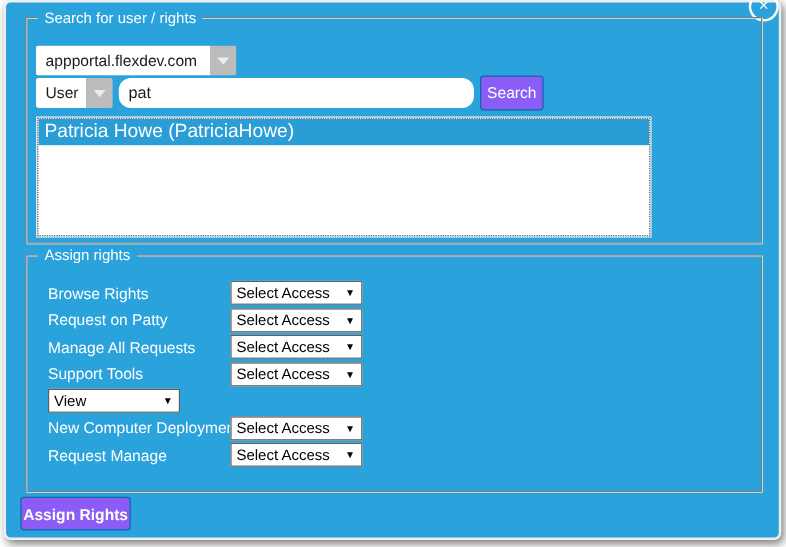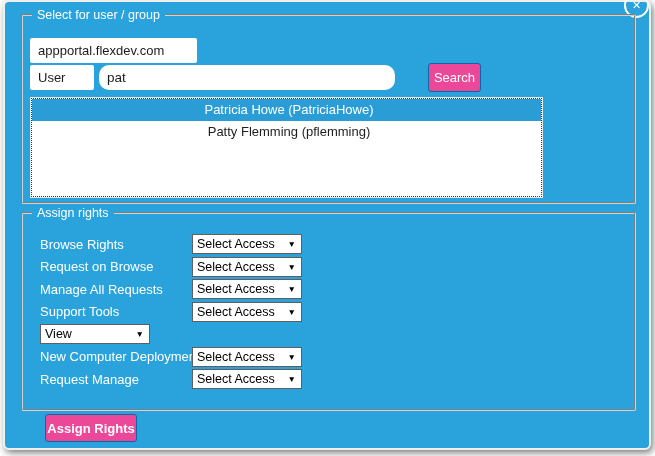--- a/index.html
+++ b/index.html
@@ -22,57 +22,56 @@
   fieldset.frame{
     position:absolute;margin:0;padding:0;
     border:2px groove #d2d2d2;border-radius:2px;
   }
   fieldset.frame legend{
     margin-left:9px;padding:0 5px;color:#ffffff;font-size:12.5px;
   }
   #fs-search{left:16px;top:6px;width:611px;height:192px;}
   #fs-rights{left:16px;top:204px;width:611px;height:201px;}
 
-  .combo{position:absolute;display:flex;height:25px;border-radius:2px;overflow:hidden;flex-direction:column;}
+  .combo{position:absolute;display:flex;height:25px;border-radius:2px;overflow:hidden;}
   .combo .combo-box{
     flex:1;background:#ffffff;color:#1b1b1b;font-size:13px;
     line-height:25px;padding-left:8px;white-space:nowrap;
   }
   .combo .combo-arrow{
     width:22px;background:#bcbcbc;display:flex;align-items:center;justify-content:center;
   }
   .combo .combo-arrow .tri{
     width:0;height:0;border-left:5px solid transparent;border-right:5px solid transparent;
     border-top:6px solid #ececec;
   }
   #combo-domain{left:25px;top:36px;width:167px;}
   #combo-type{left:25px;top:63px;width:64px;}
 
   #search-input{
     position:absolute;left:94px;top:63px;width:288px;height:25px;
     border:none;outline:none;background:#ffffff;border-radius:10px;
     font-family:inherit;font-size:13.5px;color:#1b1b1b;padding:0 0 0 8px;
   }
   .blue-btn{
-    position:absolute;background:#ec4899;color:#ffffff;border:1px solid #0d66a5;
+    position:absolute;background:#8b5cf6;color:#ffffff;border:1px solid #0d66a5;
     border-radius:3px;font-size:13px;display:flex;align-items:center;justify-content:center;
     cursor:pointer;
-    margin-left:28px;
   }
   #search-button{left:395px;top:61px;width:51px;height:27px;}
   #assign-button{left:12px;top:412px;width:90px;height:26px;font-weight:bold;}
 
   .results{
     position:absolute;left:26px;top:96px;width:509px;height:97px;
     background:#ffffff;border:1px dotted #3a3a3a;outline:1px solid #e9e9e9;
     overflow:hidden;
   }
   .results .item{
-    height:22px;line-height:22px;padding-left:5px;font-size:13px;color:#1e1e1e;
-    white-space:nowrap;cursor:default;text-align:center;
+    height:22px;line-height:22px;padding-left:5px;font-size:16px;color:#1e1e1e;
+    white-space:nowrap;cursor:default;
   }
   .results .item.selected{background:#2a9cd6;color:#ffffff;}
 
   .rights-rows{position:absolute;left:35px;top:231px;width:380px;}
   .rights-row{display:flex;align-items:center;height:22.5px;}
   .rights-row .lbl{width:152px;color:#ffffff;font-size:13px;white-space:nowrap;}
   .sel{
     width:110px;height:20px;background:#ffffff;border:1px solid #5f5f5f;
     display:flex;align-items:center;justify-content:space-between;
     font-size:12.5px;color:#000;cursor:pointer;box-sizing:border-box;
@@ -83,21 +82,21 @@
 </head>
 <body>
 
 <div class="dialog">
 
   <div class="close-btn">
     <span>✕</span>
   </div>
 
   <fieldset class="frame" id="fs-search">
-    <legend>Select for user / group</legend>
+    <legend>Search for user / rights</legend>
   </fieldset>
 
   <div class="combo" id="combo-domain">
     <span class="combo-box">appportal.flexdev.com</span>
     <span class="combo-arrow">
         <span class="tri"></span>
       </span>
   </div>
 
   <div class="combo" id="combo-type">
@@ -108,39 +107,38 @@
   </div>
 
   <input id="search-input" type="text" value="pat" style="">
 
   <div class="blue-btn" id="search-button">
     <span>Search</span>
   </div>
 
   <div class="results">
     <div class="item selected">Patricia Howe (PatriciaHowe)</div>
-    <div class="item">Patty Flemming (pflemming)</div>
   </div>
 
   <fieldset class="frame" id="fs-rights">
     <legend>Assign rights</legend>
   </fieldset>
 
   <div class="rights-rows">
 
     <div class="rights-row">
       <span class="lbl">Browse Rights</span>
       <div class="sel">
         <span>Select Access</span>
         <span class="arr">▼</span>
       </div>
     </div>
 
     <div class="rights-row">
-      <span class="lbl">Request on Browse</span>
+      <span class="lbl">Request on Patty</span>
       <div class="sel">
         <span>Select Access</span>
         <span class="arr">▼</span>
       </div>
     </div>
 
     <div class="rights-row">
       <span class="lbl">Manage All Requests</span>
       <div class="sel">
         <span>Select Access</span>

